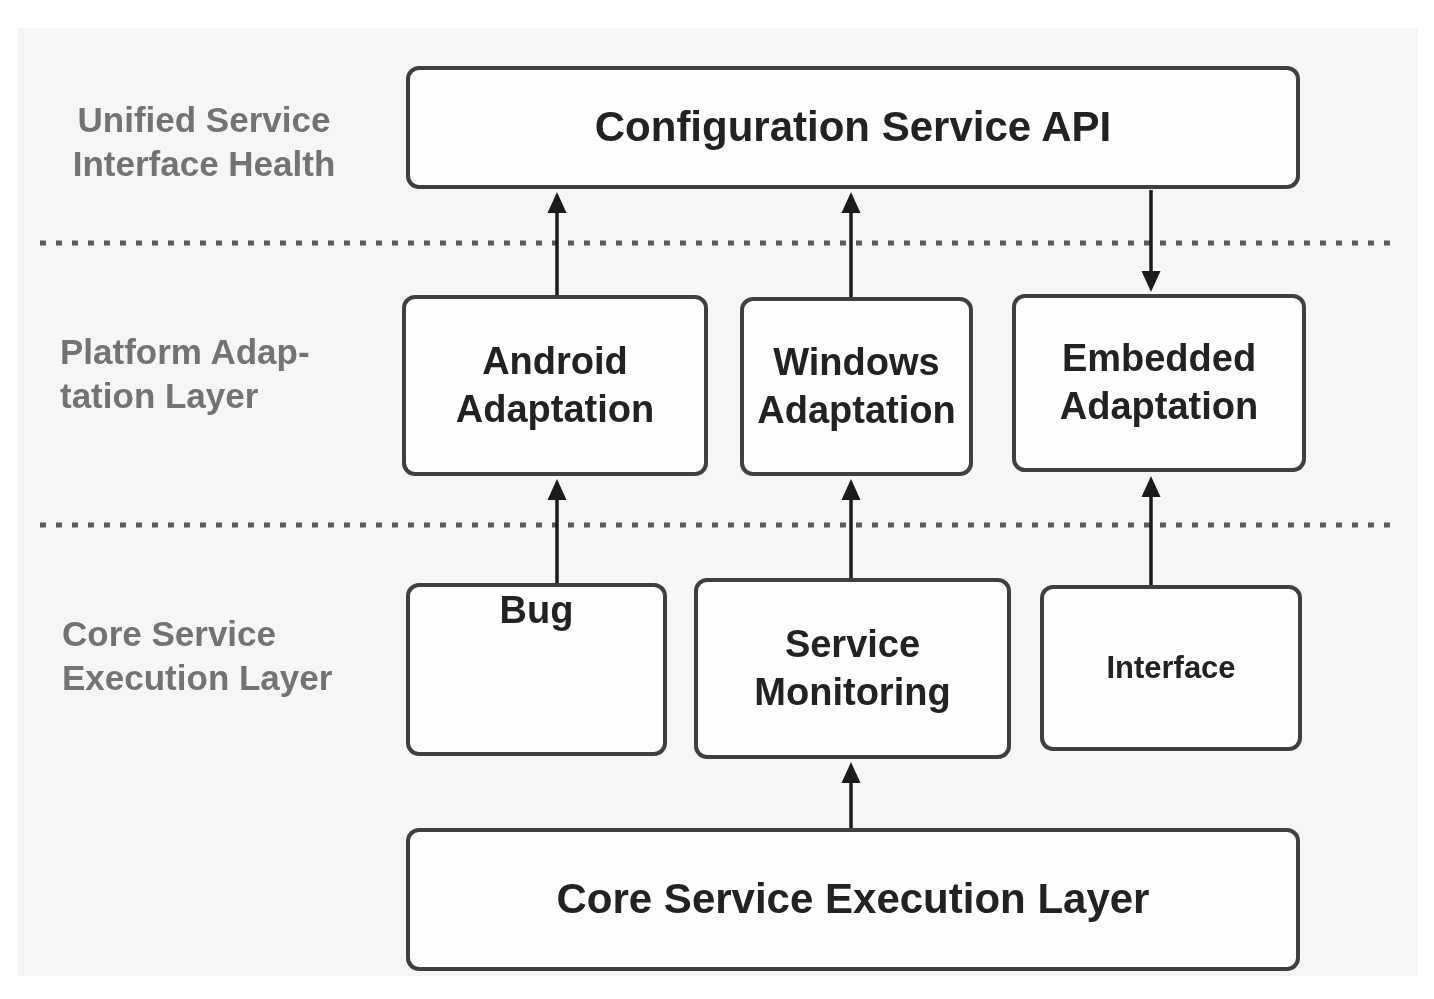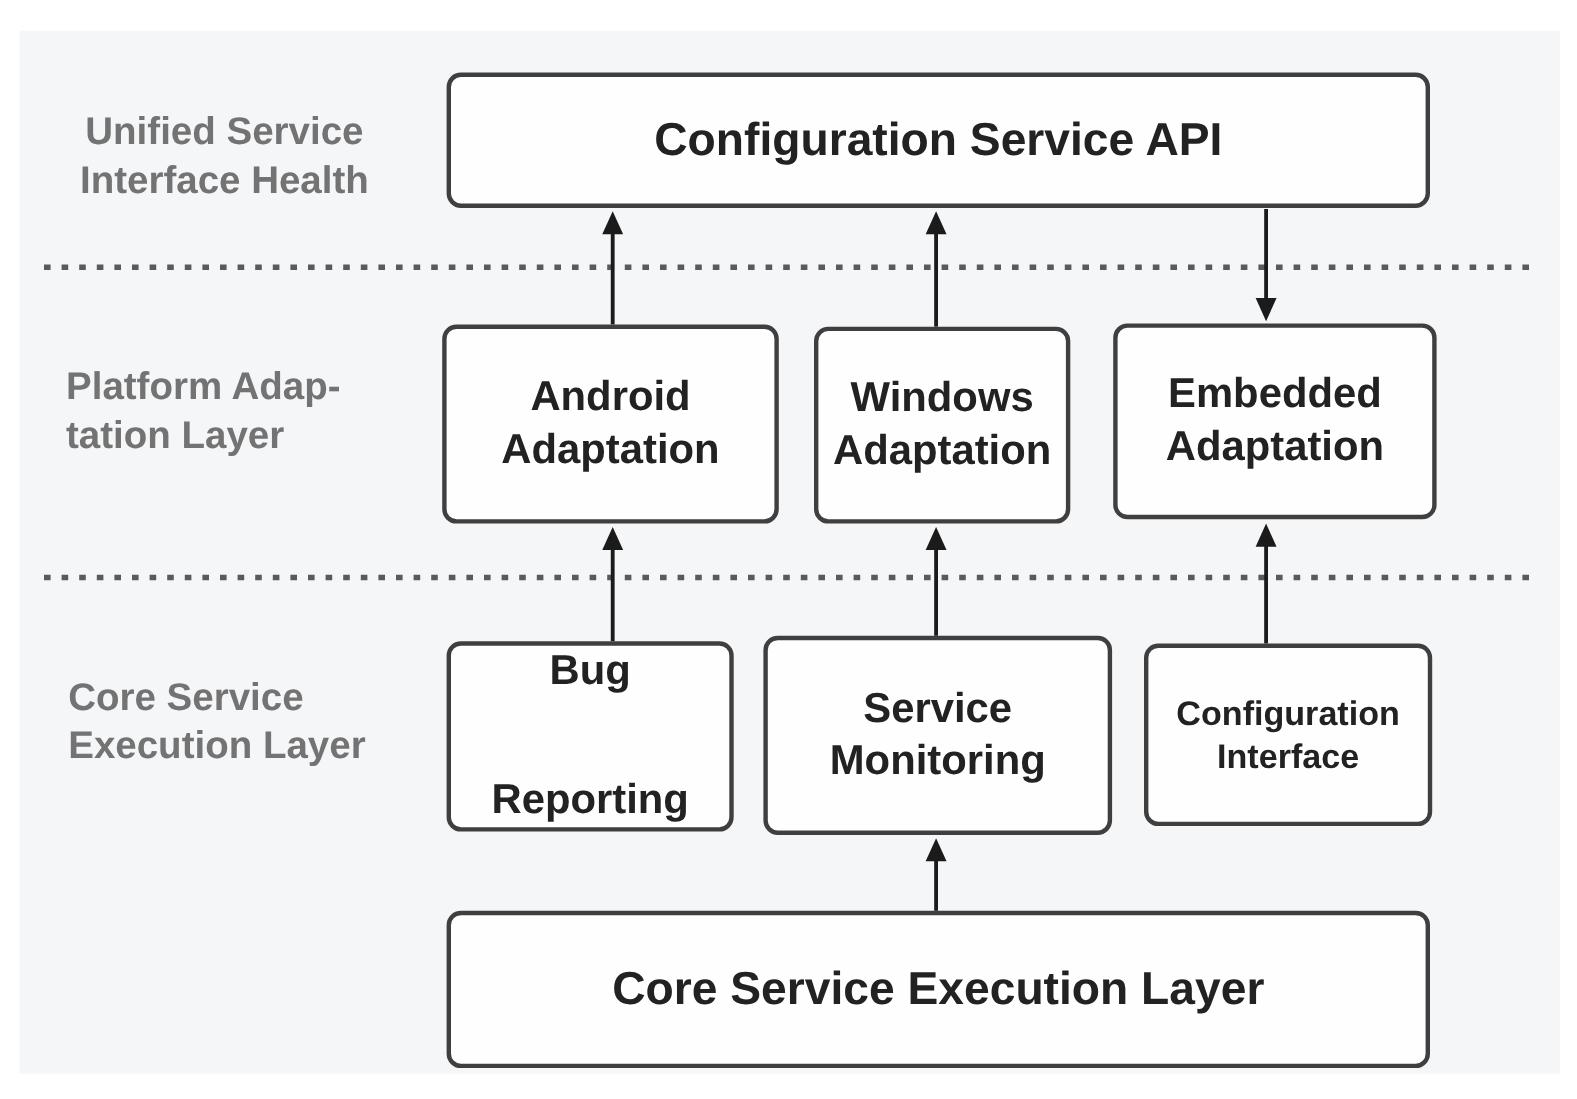--- a/index.html
+++ b/index.html
@@ -136,30 +136,28 @@
     <span>Adaptation</span>
   </div>
 
   <div class="node box-embedded">
     <span>Embedded</span>
     <span>Adaptation</span>
   </div>
 
   <div class="node box-bug">
     <span>Bug</span>
-    <span>Reporting</span>
   </div>
 
   <div class="node box-health">
     <span>Service</span>
     <span>Monitoring</span>
   </div>
 
   <div class="node box-config">
-    <span>Configuration</span>
     <span>Interface</span>
   </div>
 
   <div class="node box-core">
     <span>Core Service Execution Layer</span>
   </div>
 
 </div>
 
 </body></html>

